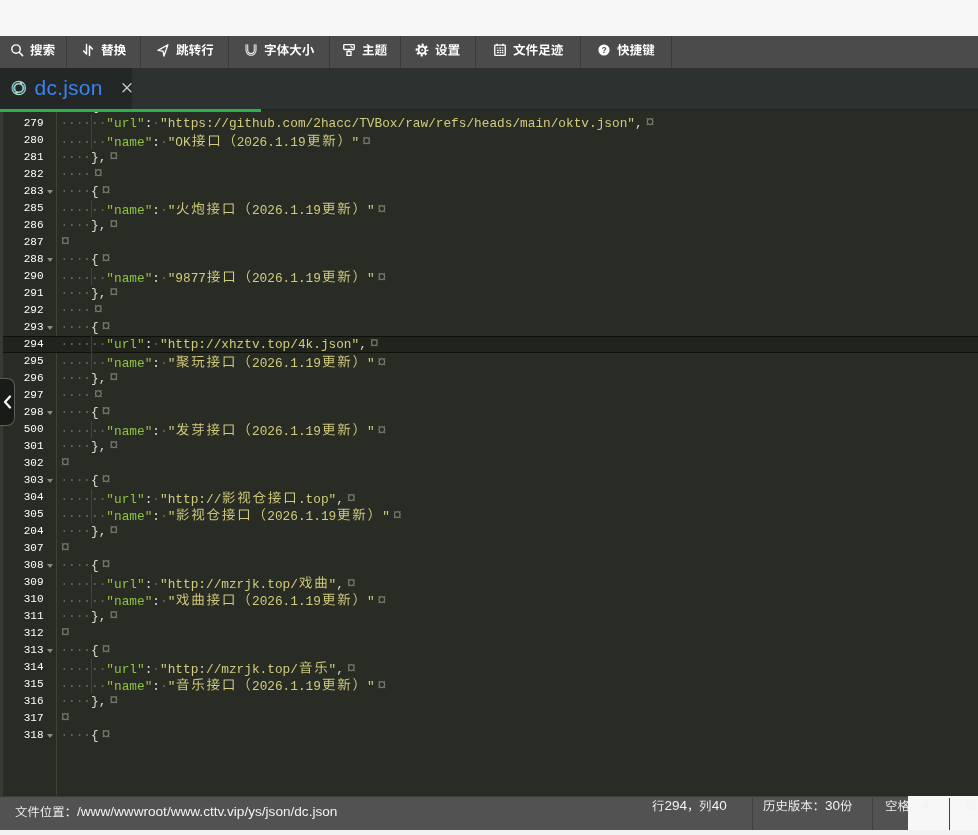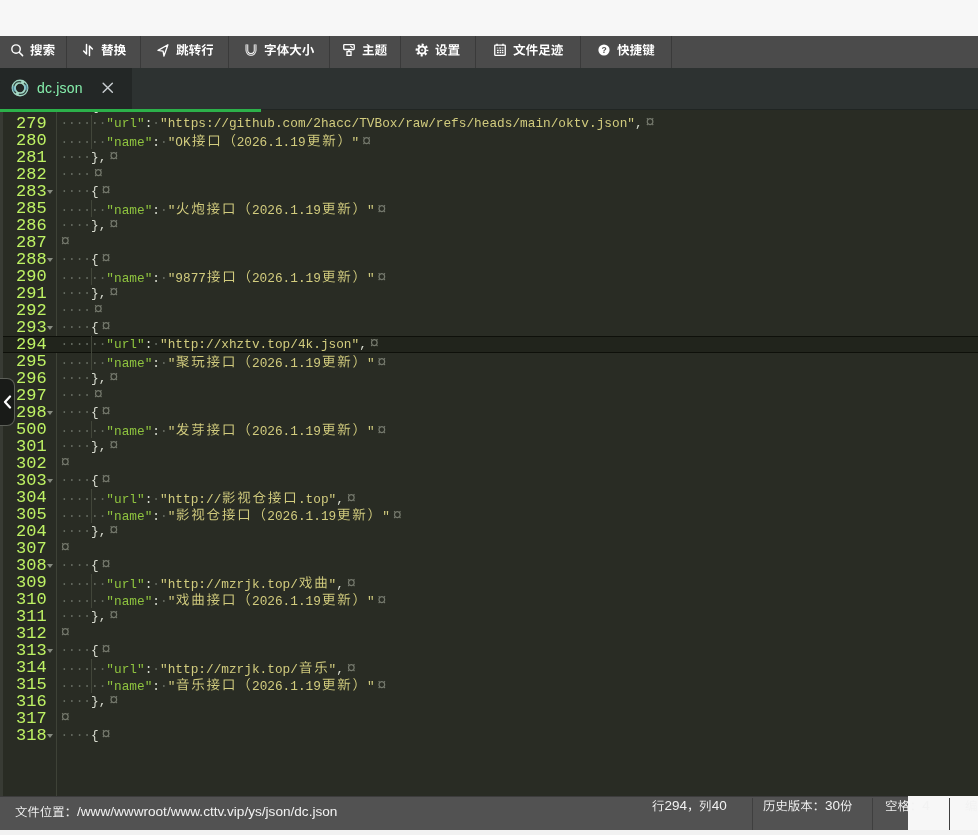--- a/index.html
+++ b/index.html
@@ -3,29 +3,29 @@
 * { margin:0; padding:0; box-sizing:border-box; }
 html,body { width:978px; height:835px; overflow:hidden; background:#f7f7f7; font-family:"Liberation Sans",sans-serif; }
 #app { position:relative; width:978px; height:835px; }
 #toolbar { position:absolute; left:0; top:36px; width:978px; height:31.5px; background:#4b4b4b; }
 .tbtn { position:absolute; top:0; height:100%; display:flex; align-items:center; justify-content:center; border-right:1px solid #3a3a3a; color:#fff; padding-bottom:4px; }
 .ti { width:14px; height:14px; margin-right:6px; }
 .tl { display:inline-flex; }
 #tabbar { position:absolute; left:0; top:67.5px; width:978px; height:42.5px; background:#2d3231; }
 #tab { position:absolute; left:0; top:0; width:132px; height:41px; background:#232726; display:flex; align-items:center; }
 .logo { width:18px; height:18px; margin-left:11px; }
-#tabname { color:#86efac; font-size:14px; margin-left:8px; letter-spacing:0.2px; }
+#tabname { color:#3b82f6; font-size:21px; margin-left:8px; letter-spacing:0.2px; }
 #tabx { width:11.5px; height:11.5px; margin-left:19.5px; }
 #tabbot { position:absolute; left:0; top:41px; width:978px; height:1.5px; background:#202523; }
 #prog { position:absolute; left:0; top:41px; width:261px; height:3px; background:#2cb14a; z-index:5; }
 #editor { position:absolute; left:0; top:110px; width:978px; height:686px; background:#292c24; overflow:hidden; }
 #lines { position:absolute; left:0; top:-12px; width:100%; }
 .row { position:relative; height:17px; line-height:17px; font-family:"Liberation Mono",monospace; font-size:12.77px; white-space:pre; }
 .row.cur { background:#21241c; box-shadow: inset 0 1px 0 #0e100a, inset 0 -1px 0 #0e100a; }
-.num { position:absolute; left:0; top:0; width:43.5px; text-align:right; color:#bef264; font-size:17px;padding-left:16px; }
+.num { position:absolute; left:0; top:0; width:43.5px; text-align:right; color:#ffffff; font-size:11px;padding-left:16px; }
 .fold { position:absolute; left:47px; top:7px; width:0; height:0; border-left:3.5px solid transparent; border-right:3.5px solid transparent; border-top:4.5px solid #878b80; }
 .code { position:absolute; left:60.4px; top:0; }
 .ig { position:absolute; left:91.1px; top:0; width:1px; height:17px; background:#42463a; }
 .w { color:#646a60; }
 .e { color:#75796d; font-size:16px; padding-left:2.5px; } .e0 { padding-left:0; }
 .k { color:#8fc43f; }
 .v { color:#d2cc7e; }
 .p { color:#d8dcd0; }
 #gutline { position:absolute; left:56px; top:0; width:1px; height:100%; background:#3e4237; }
 #lstrip { position:absolute; left:0; top:0; width:3px; height:100%; background:#383b34; }

